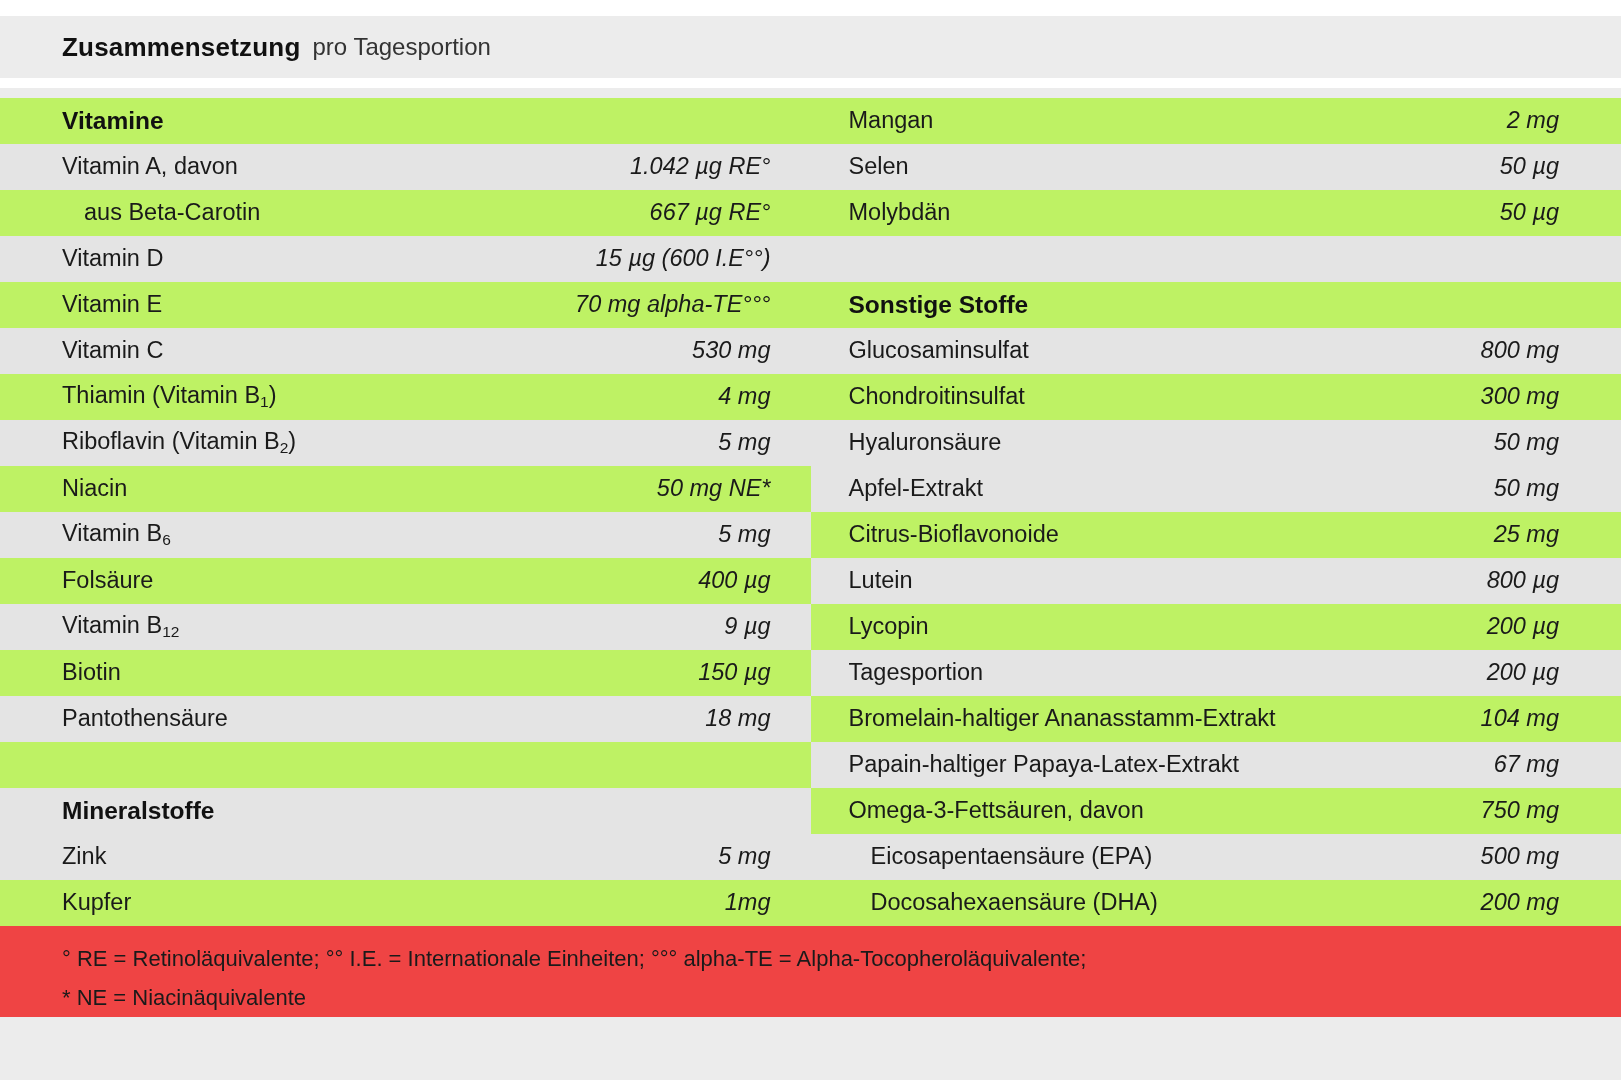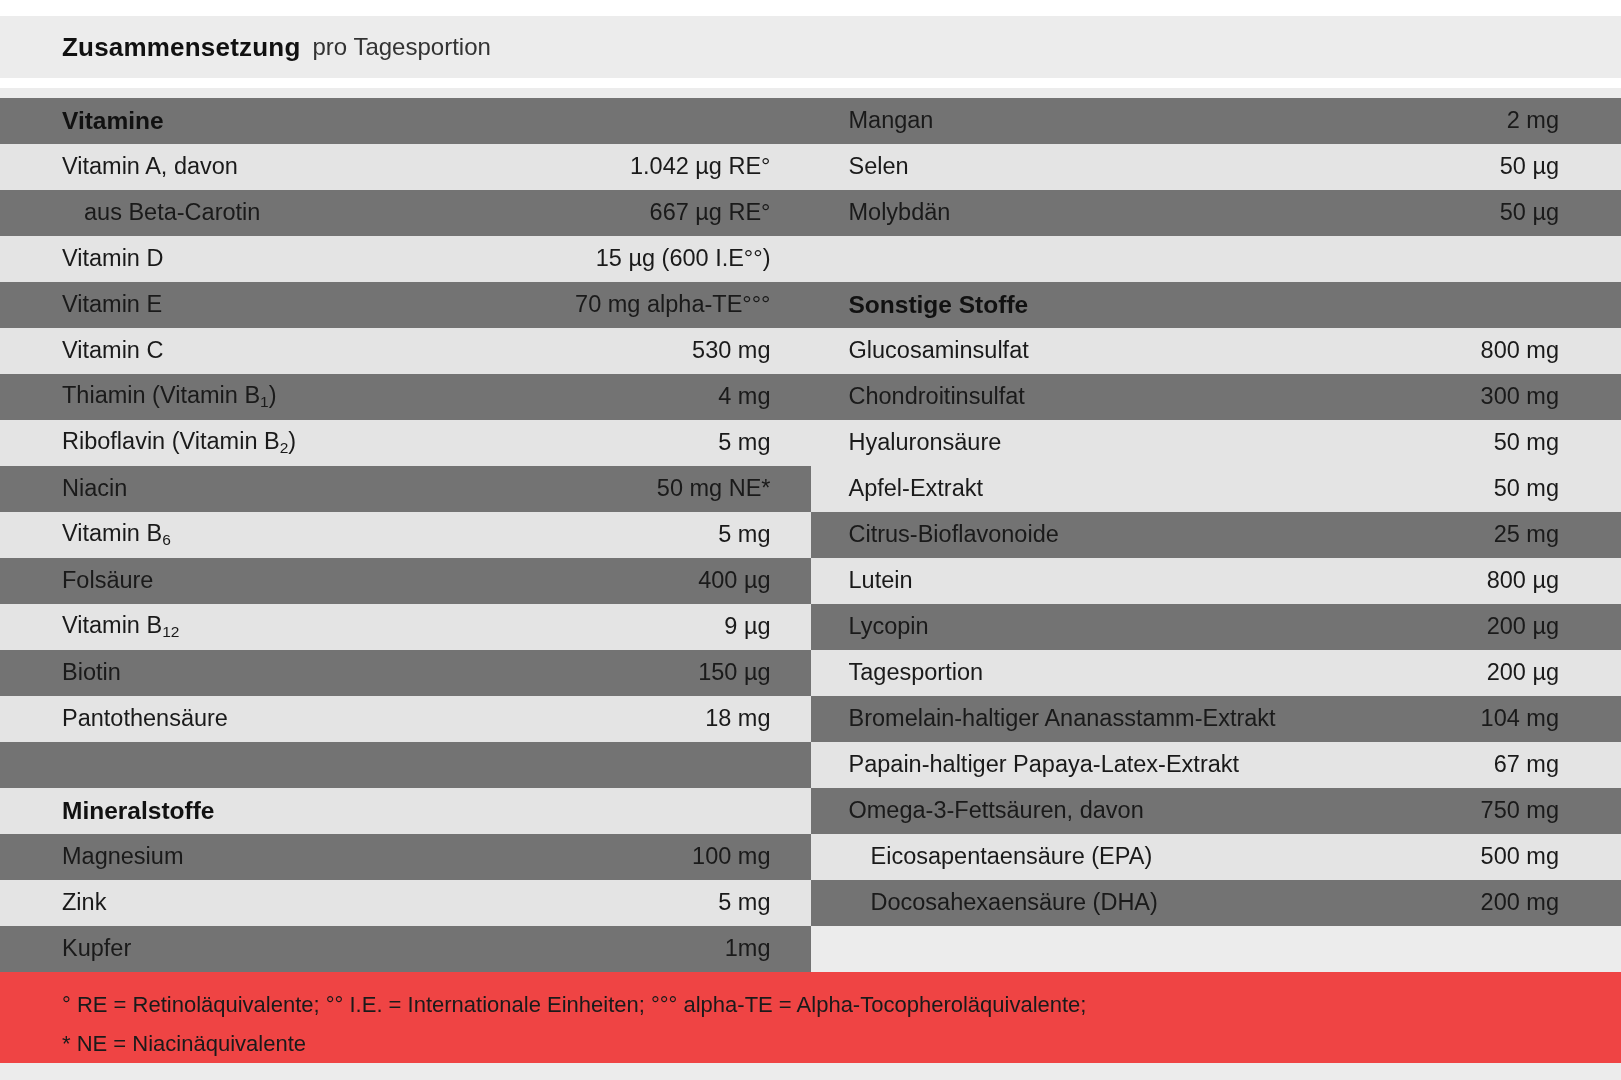--- a/index.html
+++ b/index.html
@@ -66,27 +66,27 @@
   .row {
     height: 46px;
     display: flex;
     align-items: center;
     justify-content: space-between;
     font-size: 23.5px;
     line-height: 1;
     color: #1a1a1a;
   }
   .row.zebra { background: #e4e4e4; }
-  .row.plain { background: #737373; }
+  .row.plain { background: #bef264; }
 
   .col-left .row { padding-left: 62px; padding-right: 40px; }
   .col-right .row { padding-left: 38px; padding-right: 62px; }
 
   .row .label { white-space: nowrap; }
-  .row .value { white-space: nowrap; text-align: center; }
+  .row .value { white-space: nowrap; text-align: center; font-style: italic; }
 
   .row.section .label {
     font-weight: bold;
     font-size: 24.5px;
     color: #111111;
   }
   .row.indent .label { padding-left: 22px; }
   .row.spacer { }
 
   sub {
@@ -177,24 +177,20 @@
           <span class="value">18 mg</span>
         </div>
         <div class="row spacer plain">
           <span class="label"></span>
           <span class="value"></span>
         </div>
         <div class="row section zebra">
           <span class="label">Mineralstoffe</span>
           <span class="value"></span>
         </div>
-        <div class="row plain">
-          <span class="label">Magnesium</span>
-          <span class="value">100 mg</span>
-        </div>
         <div class="row zebra">
           <span class="label">Zink</span>
           <span class="value">5 mg</span>
         </div>
         <div class="row plain">
           <span class="label">Kupfer</span>
           <span class="value">1mg</span>
         </div>
       </div>
     <div class="col col-right" id="right-col">

